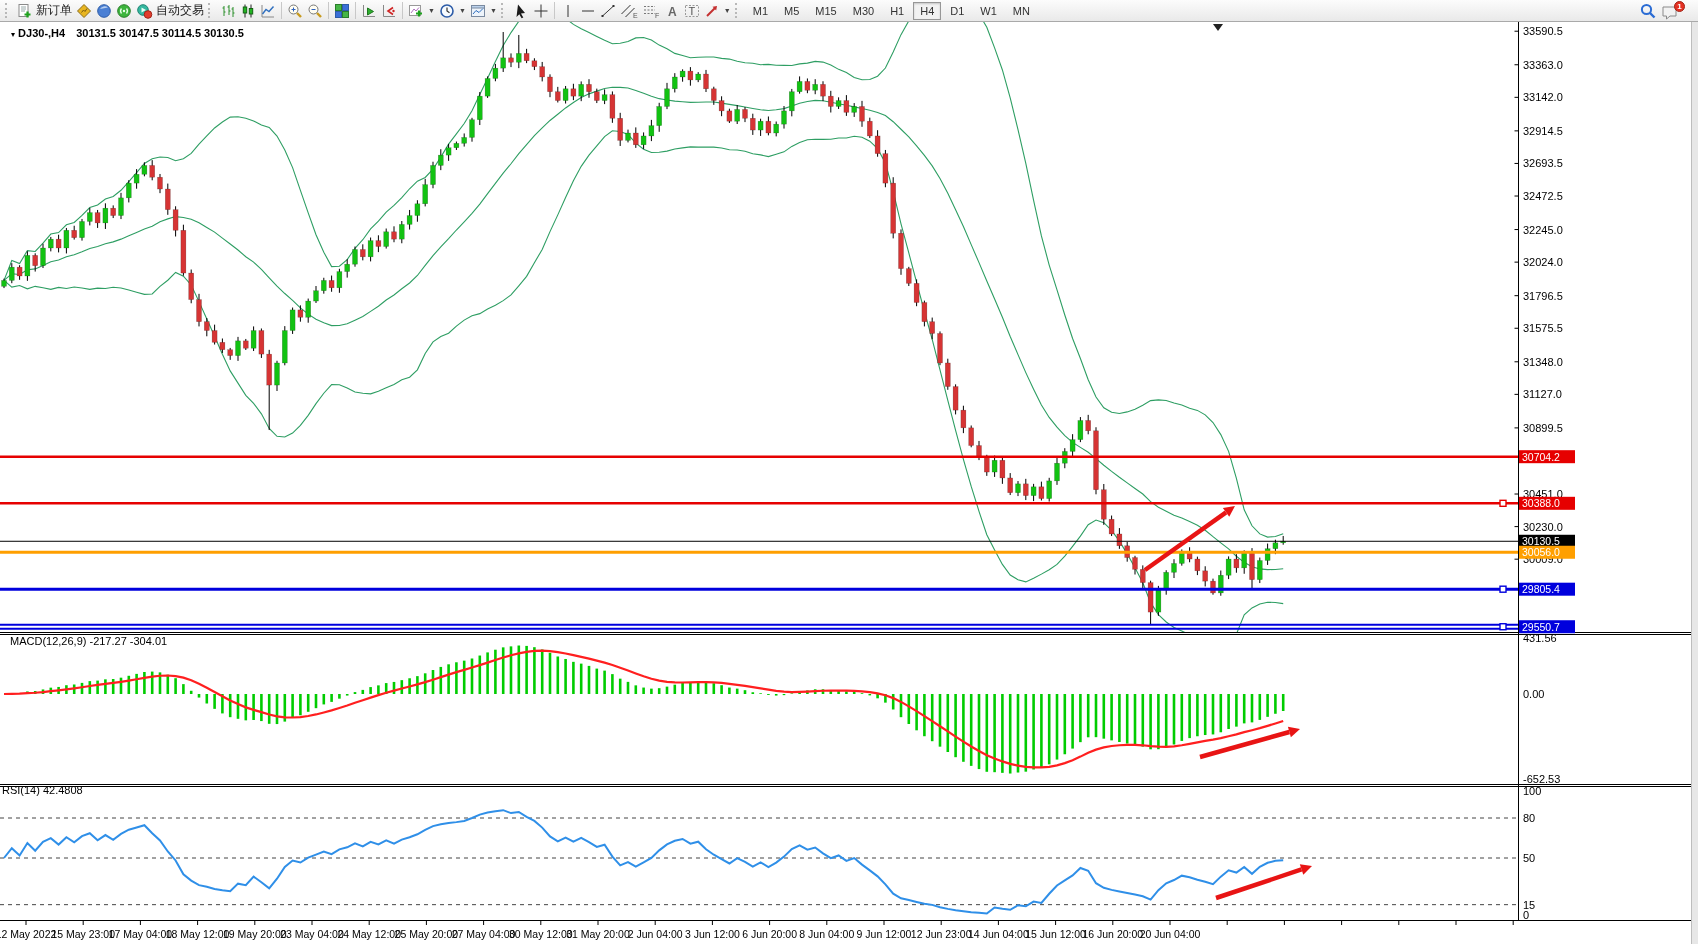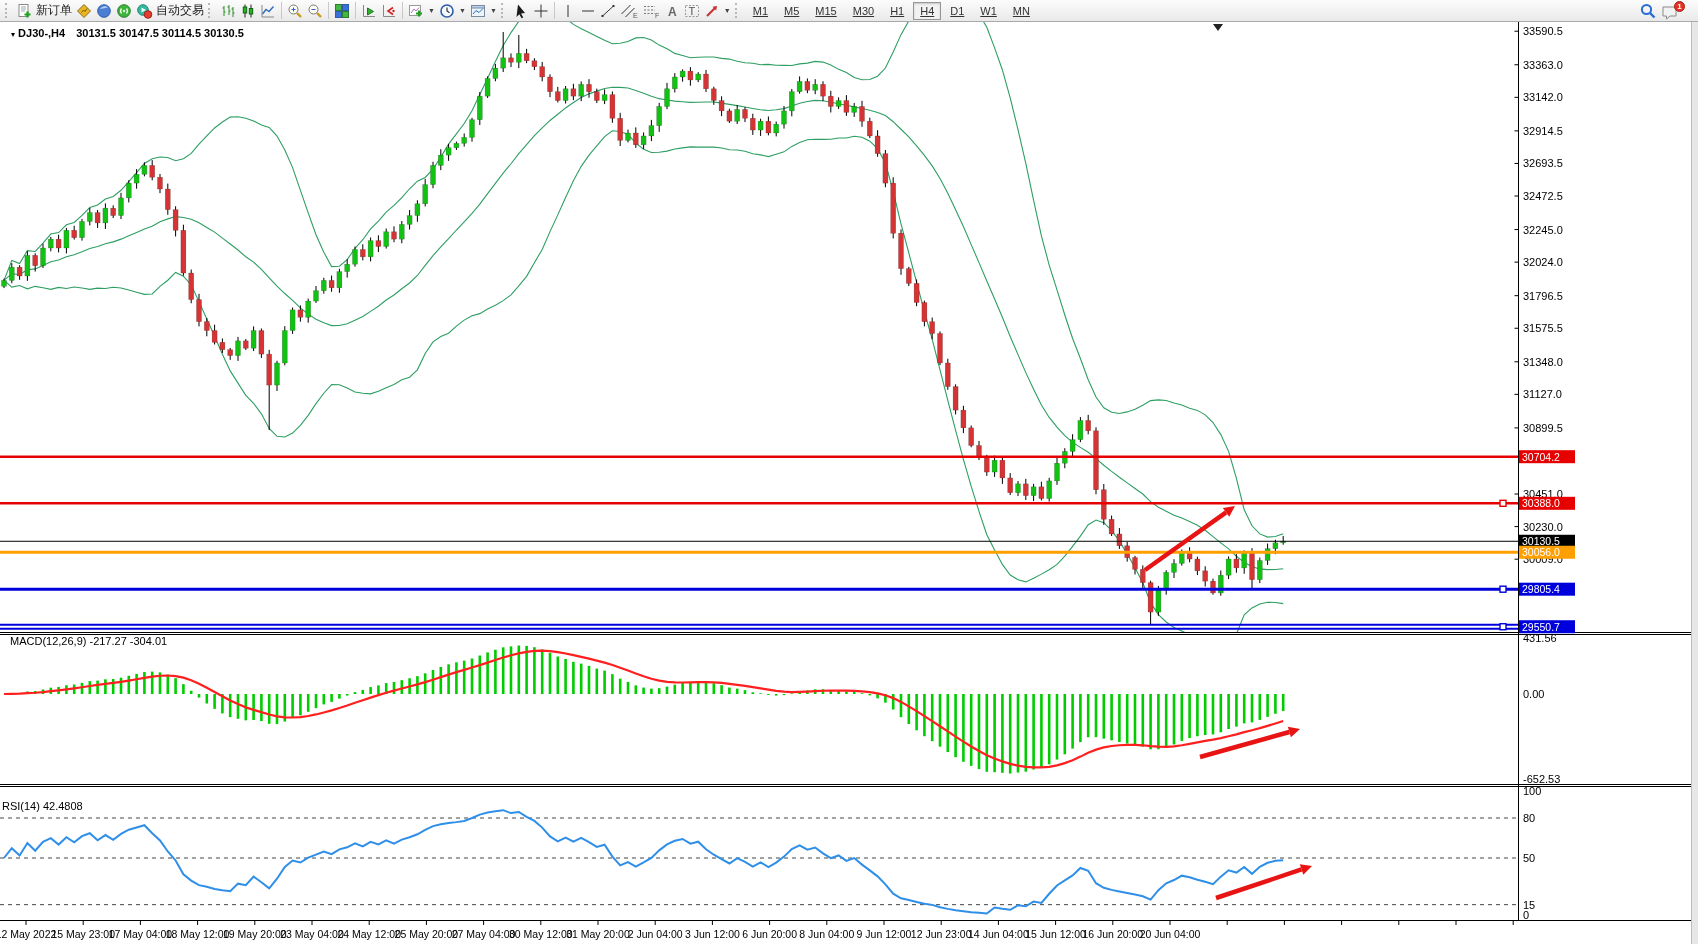--- a/index.html
+++ b/index.html
@@ -5,31 +5,31 @@
   html,body{margin:0;padding:0;width:1698px;height:944px;overflow:hidden;background:#fff;
     font-family:"Liberation Sans","DejaVu Sans",sans-serif;}
   .toolbar{position:absolute;top:0;left:0;width:1698px;height:22px;box-sizing:border-box;
     background:linear-gradient(#fcfcfc,#e9e9e9);border-bottom:1px solid #a9a9a9;
     display:flex;align-items:center;padding:0 3px;z-index:5;}
   .grip{width:4px;height:15px;border-left:2px dotted #b8b8b8;margin:0 4px 0 2px;}
   .vsep{width:1px;height:17px;background:#c8c8c8;margin:0 3px;}
   .tb-btn{height:28px;min-width:20px;display:flex;align-items:center;justify-content:center;
     gap:3px;padding:0 2px;font-size:12px;color:#222;box-sizing:border-box;}
   .tb-btn svg{display:block;}
-  .tf-btn{font-size:11px;color:#333;padding:2px 6px;margin:0 1px;border:1px solid transparent;text-decoration:underline;}
+  .tf-btn{font-size:11px;color:#333;padding:2px 6px;margin:0 1px;border:1px solid transparent;}
   .tf-btn.active{background:#f2f2f2;border:1px solid #979797;box-shadow:inset 0 1px 2px rgba(0,0,0,.18);text-align:right;}
   .caret{font-size:7px;color:#444;margin-left:1px;}
   .spacer{flex:1;}
   .chart-area{position:absolute;top:0;left:0;width:1698px;height:944px;}
   #chart{position:absolute;top:0;left:0;}
   .overlay-label{position:absolute;font-size:11px;color:#000;white-space:nowrap;z-index:3;}
   #symbol-label{left:3px;top:27px;font-weight:bold;font-size:11px;margin-left:8px;}
   #symbol-label .ohlc{margin-left:8px;}
   #macd-label{left:2px;top:635px;margin-left:8px;}
-  #rsi-label{left:2px;top:800px;}
+  #rsi-label{left:2px;top:784px;}
   .right-strip{position:absolute;top:22px;left:1691px;width:7px;height:922px;
     background:#e7e7e7;border-left:1px solid #bdbdbd;z-index:4;}
 </style>
 </head>
 <body>
 
 <div class="chart-area">
   <svg id="chart" width="1698" height="944">
       <defs>
         <clipPath id="cpMain">

